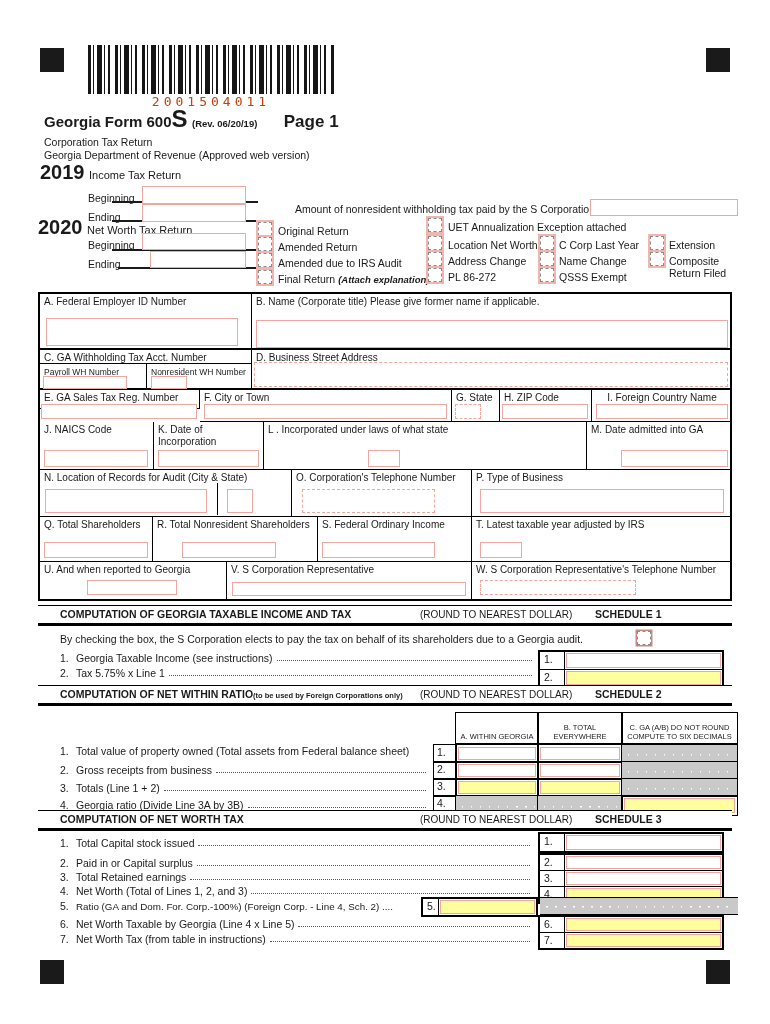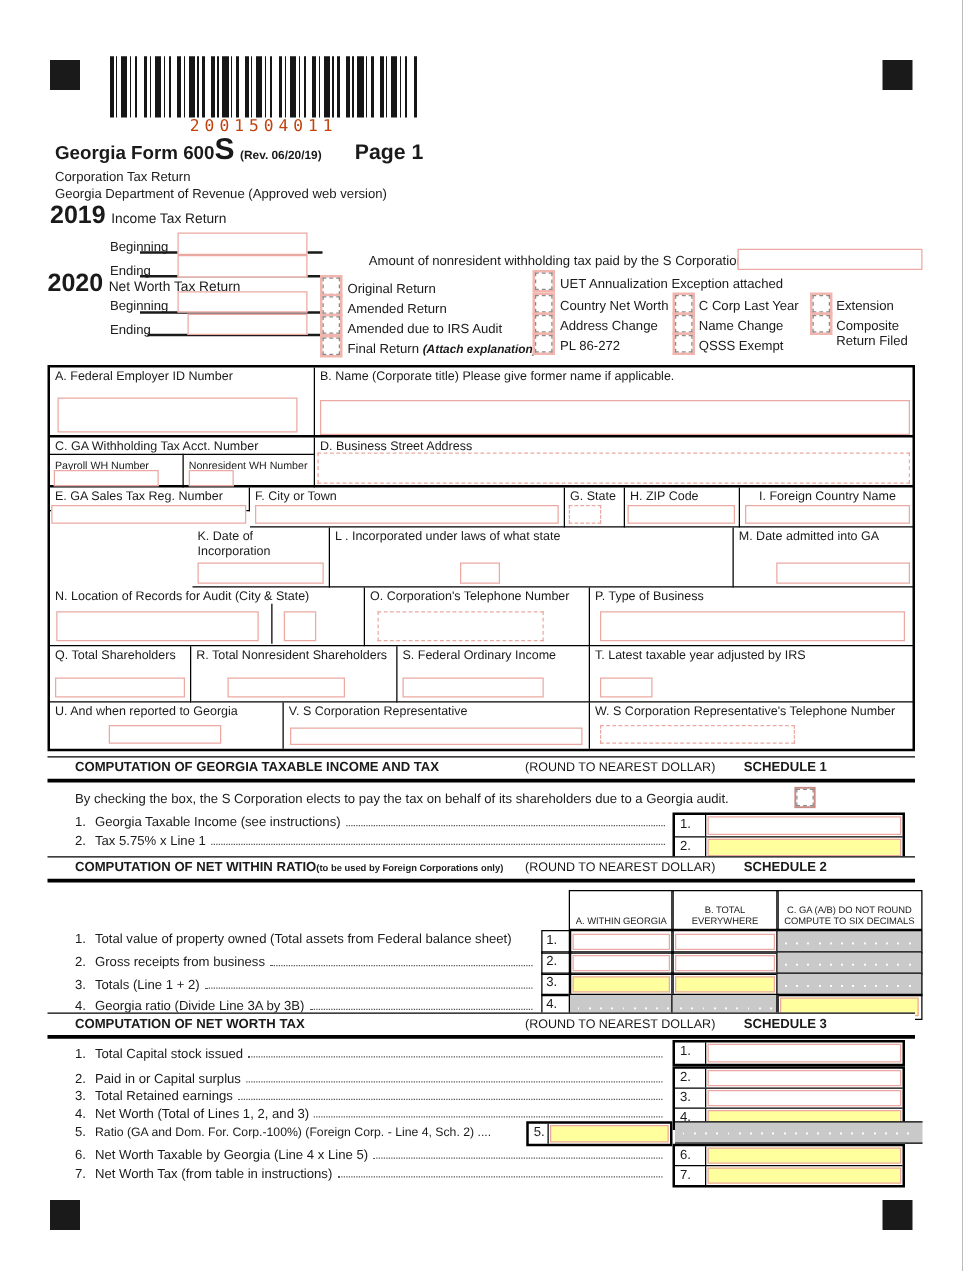--- a/index.html
+++ b/index.html
@@ -101,21 +101,21 @@
   <div class="chk" style="left:258px;top:237px;"></div>
   <div class="abs lbl2" style="left:278px;top:241px;">Amended Return</div>
   <div class="chk" style="left:258px;top:253px;"></div>
   <div class="abs lbl2" style="left:278px;top:257px;">Amended due to IRS Audit</div>
   <div class="chk" style="left:258px;top:270px;"></div>
   <div class="abs lbl2" style="left:278px;top:273px;white-space:nowrap;"><span>Final Return</span> <b><i style="font-size:9.5px;">(Attach  explanation)</i></b></div>
 
   <div class="chk" style="left:428px;top:218px;"></div>
   <div class="abs lbl2" style="left:448px;top:221px;">UET Annualization Exception attached</div>
   <div class="chk" style="left:428px;top:236px;"></div>
-  <div class="abs lbl2" style="left:448px;top:239px;">Country Net Worth</div>
+  <div class="abs lbl2" style="left:448px;top:239px;">Location Net Worth</div>
   <div class="chk" style="left:428px;top:252px;"></div>
   <div class="abs lbl2" style="left:448px;top:255px;">Address  Change</div>
   <div class="chk" style="left:428px;top:268px;"></div>
   <div class="abs lbl2" style="left:448px;top:271px;">PL 86-272</div>
 
   <div class="chk" style="left:540px;top:236px;"></div>
   <div class="abs lbl2" style="left:559px;top:239px;">C Corp Last Year</div>
   <div class="chk" style="left:540px;top:252px;"></div>
   <div class="abs lbl2" style="left:559px;top:255px;">Name Change</div>
   <div class="chk" style="left:540px;top:268px;"></div>
@@ -167,20 +167,24 @@
     </div>
     <div class="cell" style="left:460px;top:96px;width:92px;height:32px;">
       <span class="lbl">H. ZIP Code</span>
       <div class="field" style="left:2px;top:14px;width:86px;height:15px;"></div>
     </div>
     <div class="cell last" style="left:552px;top:96px;width:140px;height:32px;">
       <span class="lbl" style="text-align:center;padding-left:0;">I. Foreign Country Name</span>
       <div class="field" style="left:4px;top:14px;width:132px;height:15px;"></div>
     </div>
 
+    <div class="cell" style="left:0;top:128px;width:114px;height:48px;">
+      <span class="lbl">J. NAICS  Code</span>
+      <div class="field" style="left:4px;top:28px;width:104px;height:17px;"></div>
+    </div>
     <div class="cell" style="left:114px;top:128px;width:110px;height:48px;">
       <span class="lbl">K. Date of Incorporation</span>
       <div class="field" style="left:4px;top:28px;width:101px;height:17px;"></div>
     </div>
     <div class="cell" style="left:224px;top:128px;width:323px;height:48px;">
       <span class="lbl">L .  Incorporated  under  laws  of  what  state</span>
       <div class="field" style="left:104px;top:28px;width:32px;height:17px;"></div>
     </div>
     <div class="cell last" style="left:547px;top:128px;width:145px;height:48px;">
       <span class="lbl">M. Date admitted into GA</span>

